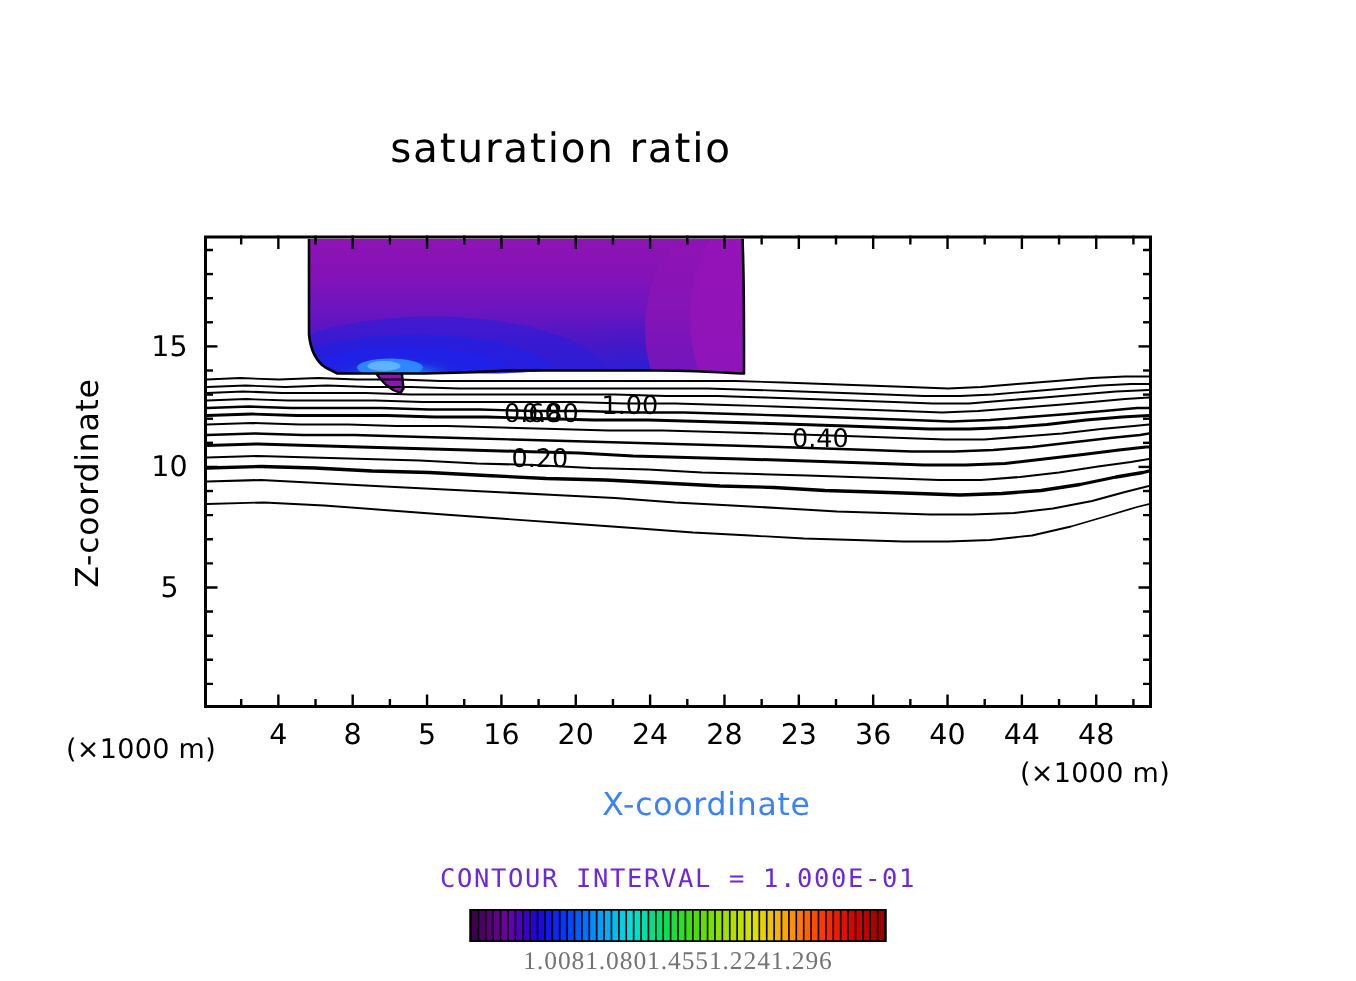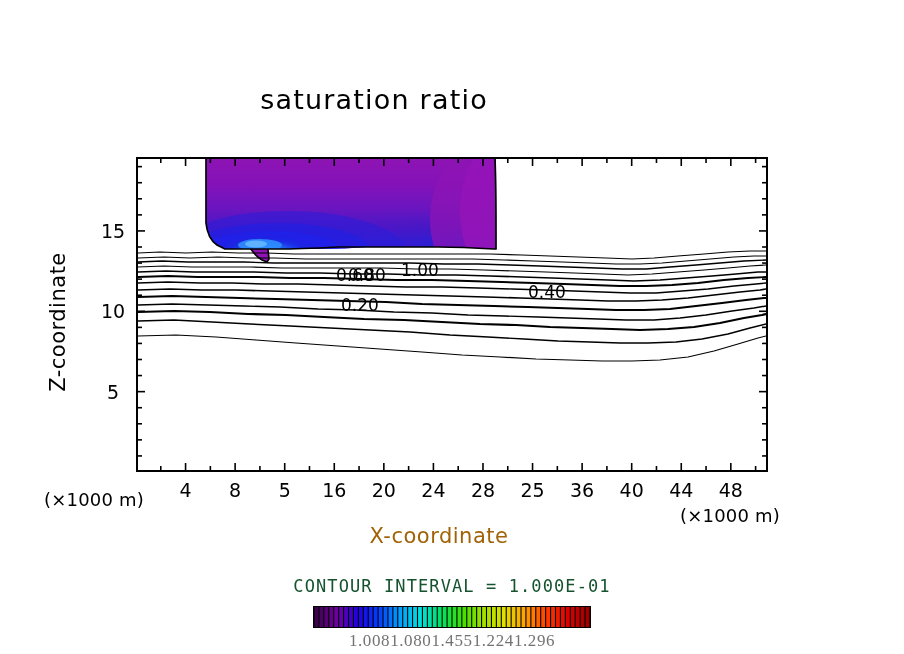--- a/index.html
+++ b/index.html
@@ -39,26 +39,26 @@
     left: -52px; top: 310px;
     width: 220px;
     text-align: center;
     transform: rotate(-90deg);
     transform-origin: 50% 50%;
     font-size: 21px;
     letter-spacing: 0.5px;
     color: #000;
   }
   #x-axis-title {
-    left: 264px; top: 524px;
+    left: 296px; top: 524px;
     width: 350px;
     text-align: center;
     font-size: 21px;
     letter-spacing: 0.5px;
-    color: #a16207;
+    color: #3b82f6;
   }
 
   
   .unit-note {
     font-size: 18px;
     color: #000;
     letter-spacing: 0.2px;
     white-space: nowrap;
   }
   #x-unit-left  { left: 44px;  top: 489px; }
@@ -90,21 +90,21 @@
   }
   #plot-svg { display: block; }
 
   
   #contour-interval-text {
     left: 0; top: 576px;
     width: 904px;
     text-align: center;
     font-size: 17px;
     letter-spacing: 1.1px;
-    color: #14532d;
+    color: #6d28d9;
     font-family: "DejaVu Sans Mono", monospace;
   }
   #colorbar-wrap {
     left: 313px; top: 606px;
     width: 278px; height: 22px;
     border: 1px solid #000;
     box-sizing: border-box;
     background: #000;
   }
   #colorbar-canvas { display: block; }
@@ -135,21 +135,21 @@
   <div class="abs unit-note" id="x-unit-right">(×1000 m)</div>
 
   <div class="abs" id="x-tick-labels" style="left:0;top:0;width:904px;height:654px;">
       <div class="tick-label xtick-label" style="left: 185.569px;">4</div>
       <div class="tick-label xtick-label" style="left: 235.137px;">8</div>
       <div class="tick-label xtick-label" style="left: 284.706px;">5</div>
       <div class="tick-label xtick-label" style="left: 334.275px; text-align: center;">16</div>
       <div class="tick-label xtick-label" style="left: 383.843px;">20</div>
       <div class="tick-label xtick-label" style="left: 433.412px;">24</div>
       <div class="tick-label xtick-label" style="left: 482.98px;">28</div>
-      <div class="tick-label xtick-label" style="left: 532.549px;">25</div>
+      <div class="tick-label xtick-label" style="left: 532.549px;">23</div>
       <div class="tick-label xtick-label" style="left: 582.118px;">36</div>
       <div class="tick-label xtick-label" style="left: 631.686px;">40</div>
       <div class="tick-label xtick-label" style="left: 681.255px;">44</div>
       <div class="tick-label xtick-label" style="left: 730.824px;">48</div>
     </div>
   <div class="abs" id="y-tick-labels">
       <div class="tick-label ytick-label" style="top: 391.643px; width: 34px;">5</div>
       <div class="tick-label ytick-label" style="top: 311.286px; width: 34px;">10</div>
       <div class="tick-label ytick-label" style="top: 230.929px; width: 34px;">15</div>
     </div>

